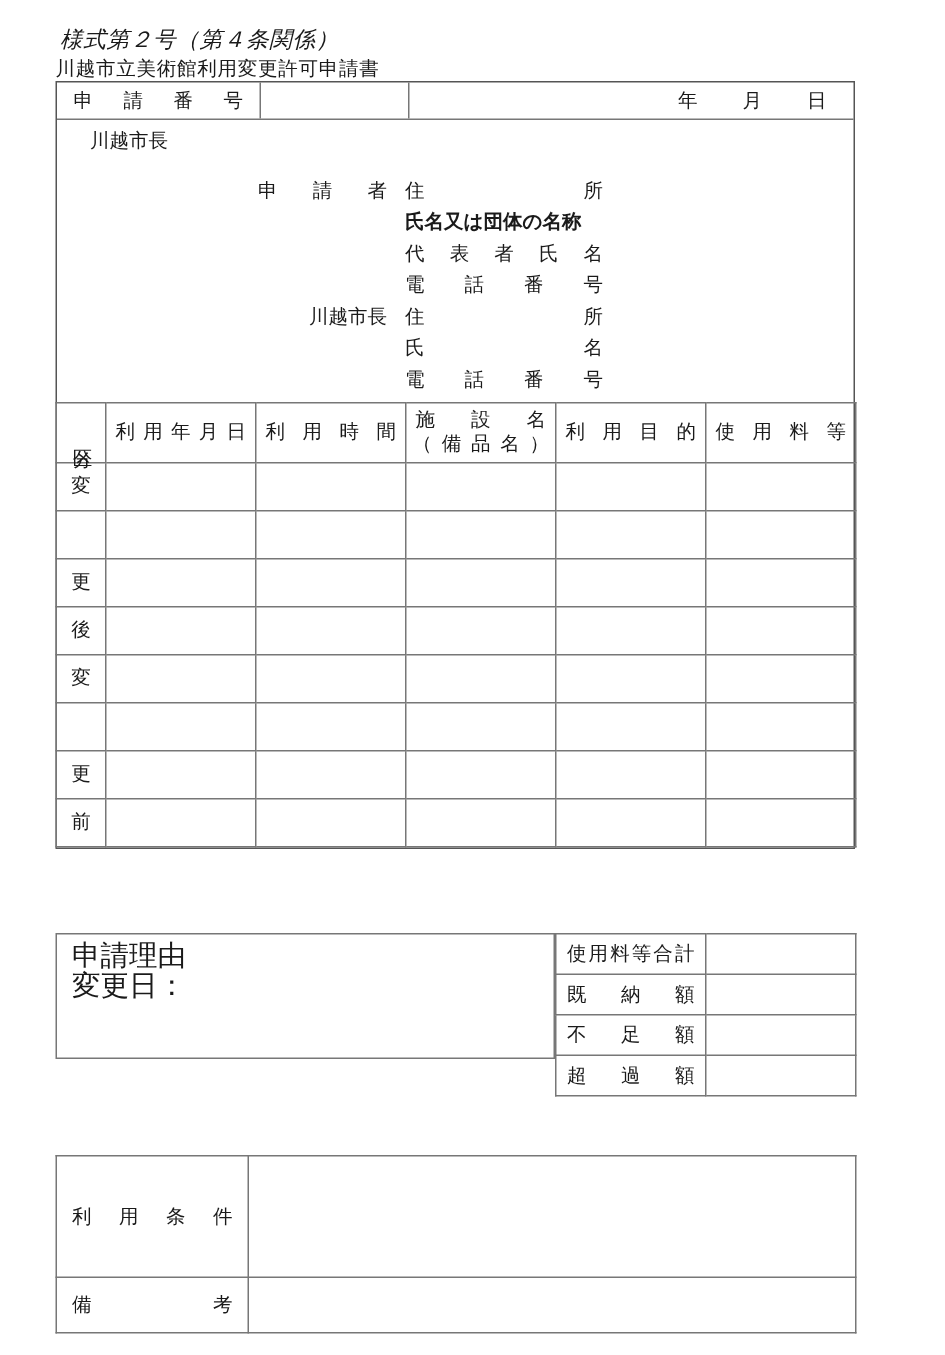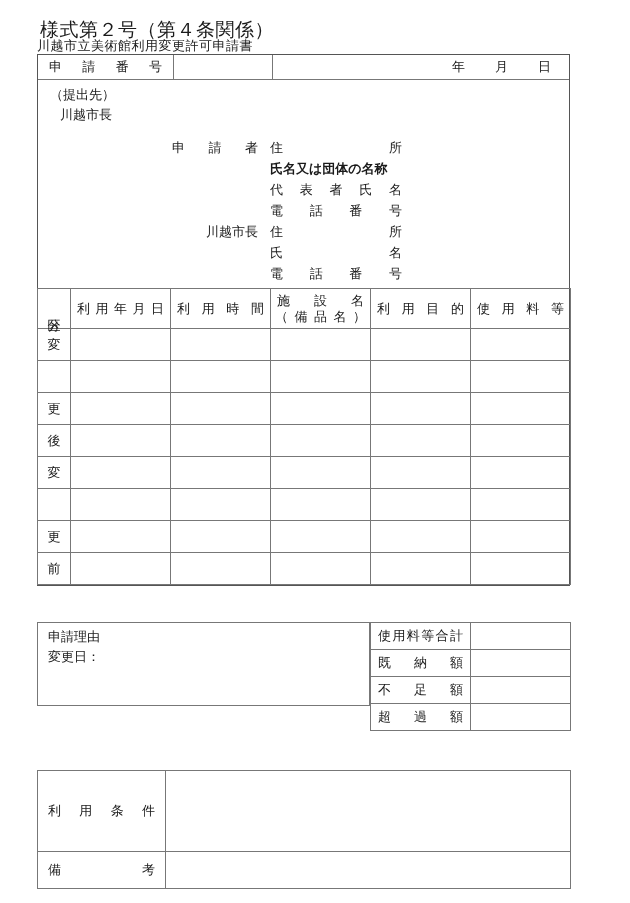--- a/index.html
+++ b/index.html
@@ -21,23 +21,24 @@
     left: 0; top: 0;
     width: 630px;
     height: 903px;
   }
 
   
   .form-no {
     position: absolute;
     left: 40px;
     top: 17px;
-    font-size: 19px;
+    font-size: 15px;
     letter-spacing: 0.5px;
     white-space: nowrap;
+    font-style: italic;
   }
 
   
   .doc-title {
     position: absolute;
     left: 37px;
     top: 37px;
     width: 533px;
     text-align: left;
     font-size: 13px;
@@ -192,21 +193,21 @@
     width: 533px;
     height: 110px;
   }
   .reason-box {
     position: absolute;
     left: 0; top: 0;
     width: 333px;
     height: 84px;
     border: 1px solid #777;
     box-sizing: border-box;
-    font-size: 13px;
+    font-size: 19px;
     padding: 4px 0 0 10px;
     line-height: 20px;
   }
   table.fees {
     position: absolute;
     left: 333px;
     top: 0;
     border-collapse: collapse;
     table-layout: fixed;
     width: 200px;
@@ -263,21 +264,20 @@
       </div>
       <div class="appno-value"></div>
       <div class="appno-date">
         <span>年</span>
         <span>月</span>
         <span>日</span>
       </div>
     </div>
 
     <div class="submit-block">
-      <div>（提出先）</div>
       <div class="indent">川越市長</div>
     </div>
 
     <div class="applicant-block">
 
       <div class="app-line">
         <div class="app-role">
           <span class="sp">
             <span>申</span>
             <span>請</span>

